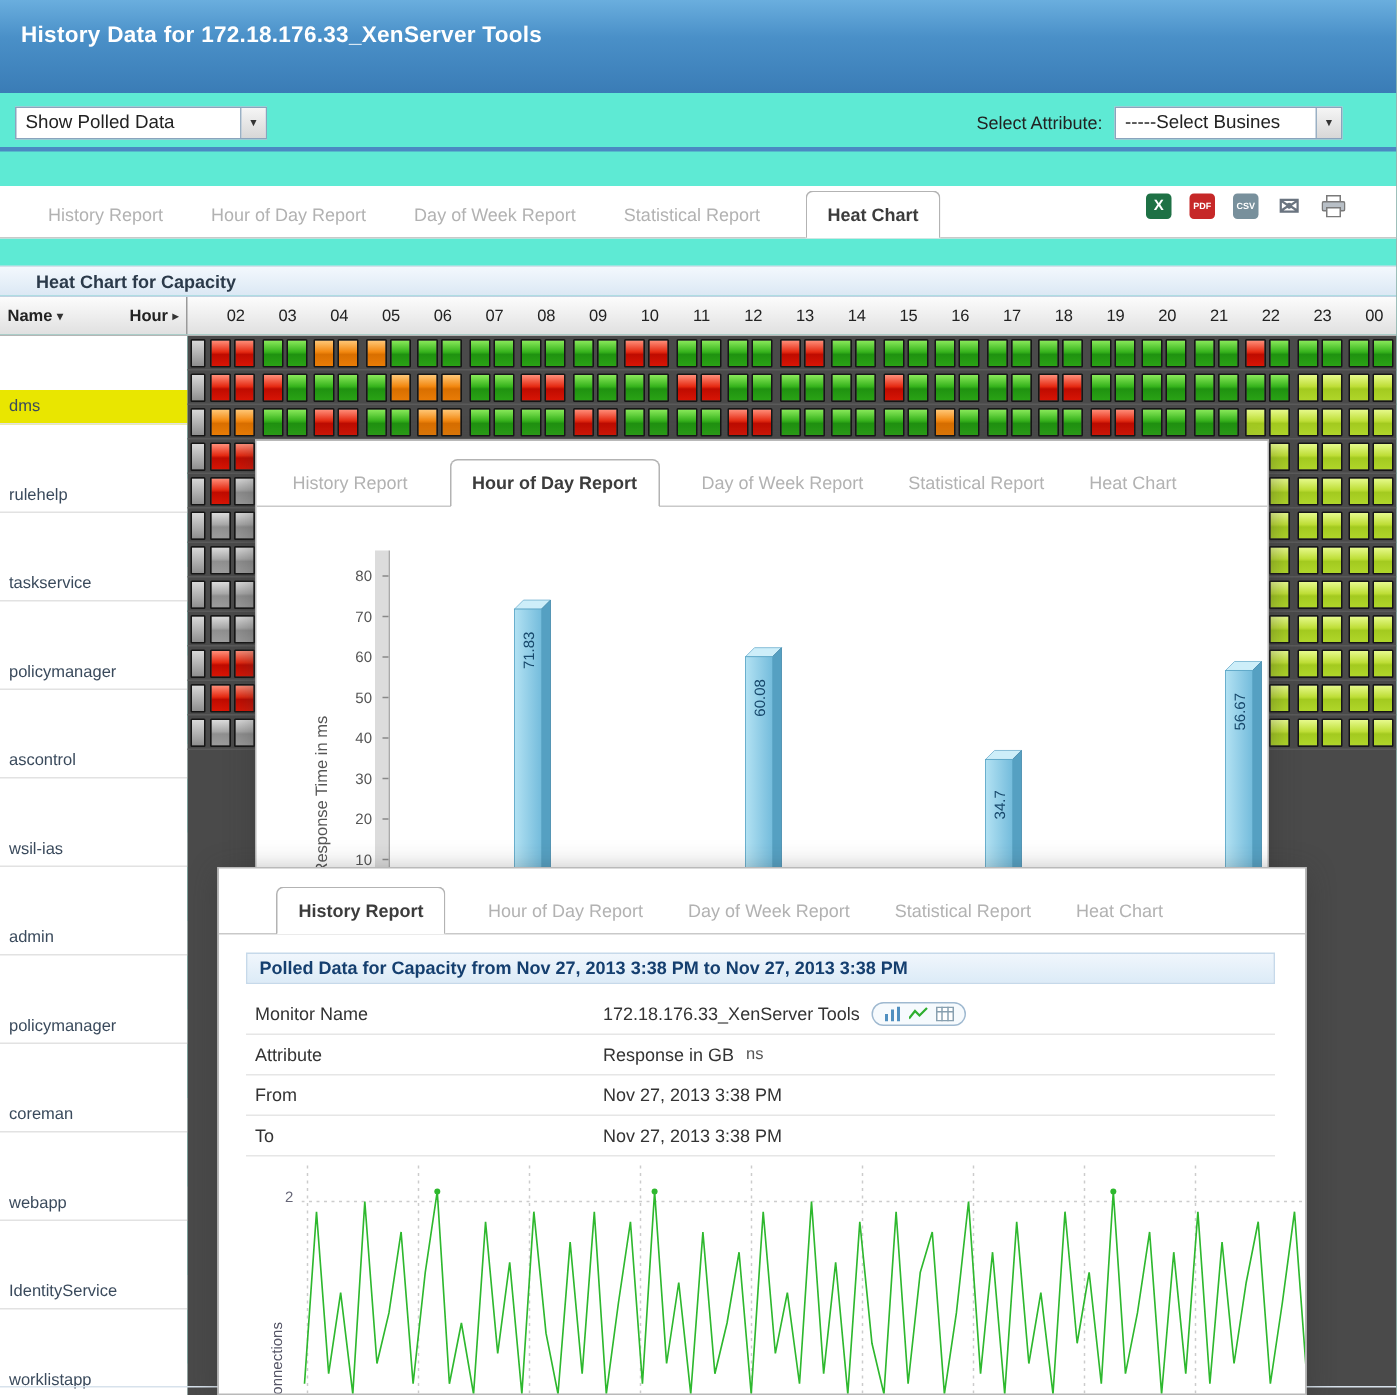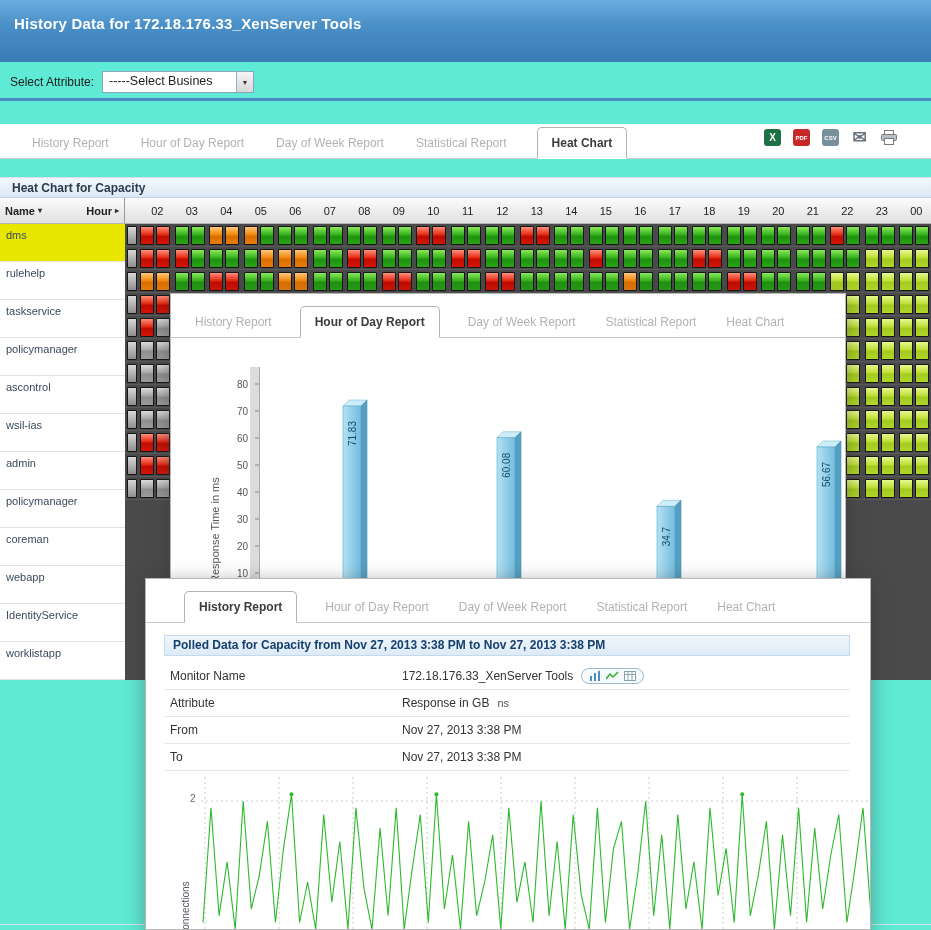--- a/index.html
+++ b/index.html
@@ -38,32 +38,32 @@
     font-weight:bold;color:#fff;cursor:pointer;flex:none;}
   .xicon.excel-export{background:#1e7145;font-size:10px;}
   .xicon.pdf-export{background:#c62828;font-size:6px;}
   .xicon.csv-export{background:#78909c;font-size:6px;}
   .xicon.email{background:none;color:#6a7480;font-size:17px;}
   .xicon.print{background:none;}
 
   
   .section-title{position:absolute;top:177px;left:0;right:0;height:21px;
     background:linear-gradient(#f3f8fd,#dbe8f4);border-top:1px solid #d5e0ea;border-bottom:1px solid #c2d2e2;
-    font-size:12px;font-weight:bold;color:#2b3a4a;line-height:20px;padding-left:12px;}
+    font-size:12px;font-weight:bold;color:#2b3a4a;line-height:20px;padding-left:24px;}
   .heat-header{position:absolute;top:198px;left:0;width:931px;height:26px;display:flex;
     background:linear-gradient(#fcfcfc,#e0e0e0);border-bottom:1px solid #b5b5b5;overflow:hidden;}
   .hname-header{width:125px;flex:none;display:flex;justify-content:space-between;align-items:center;
     padding:0 5px;font-size:11px;font-weight:bold;color:#222;border-right:1px solid #9a9a9a;}
   .sort-glyph{font-size:8px;color:#333;margin-left:3px;}
   .hdr-part{display:flex;align-items:center;}
   .hours{display:flex;flex:none;padding-left:15px;}
   .hour-cell{width:34.5px;flex:none;text-align:center;font-size:11px;font-weight:normal;color:#222;line-height:26px;}
   .heat-body{position:absolute;top:224px;left:0;width:931px;overflow:hidden;display:flex;}
   .heat-names{width:125px;flex:none;background:#fff;}
-  .hname{height:38px;line-height:22px;font-size:11px;color:#3a4a5c;padding-left:6px;border-bottom:1px solid #e2e2e2;background:#fff;cursor:pointer;}
+  .hname{height:23px;line-height:22px;font-size:11px;color:#3a4a5c;padding-left:6px;border-bottom:1px solid #e2e2e2;background:#fff;cursor:pointer;margin-top:36px;}
   .hname.hl{background:#e9e600;}
   .heat-grid{flex:1;background:#4a4a4a;}
   .hrow{height:23px;display:flex;align-items:center;padding-left:2px;border-bottom:1px solid #5a5a5a;}
   .hb{width:14px;height:19px;border:1px solid #161616;border-radius:1px;flex:none;}
   .hb.filler{width:10px;margin-right:3px;background:linear-gradient(#d8d8d8,#8e8e8e);}
   .hcellpair{width:34.5px;flex:none;display:flex;gap:2px;}
   .hb-R{background:linear-gradient(180deg,#ff8f7a 0%,#e52a12 45%,#bf0b00 55%,#d81505 100%);}
   .hb-G{background:linear-gradient(180deg,#8ae95b 0%,#36b31c 45%,#1f9210 55%,#2aa315 100%);}
   .hb-O{background:linear-gradient(180deg,#ffc878 0%,#f2870f 45%,#d96f00 55%,#e97c06 100%);}
   .hb-L{background:linear-gradient(180deg,#e7fa8d 0%,#bede37 45%,#a3ca1f 55%,#b0d62a 100%);}
@@ -106,20 +106,24 @@
 </head>
 <body>
 
 <div class="screen">
 
   <header class="titlebar">
     <h1>History Data for 172.18.176.33_XenServer Tools</h1>
   </header>
 
   <div class="toolbar">
+    <div class="select sel-show">
+      <span class="sel-text">Show Polled Data</span>
+      <span class="sel-btn">▼</span>
+    </div>
     <div class="toolbar-right">
       <span class="sel-label">Select Attribute:</span>
       <div class="select sel-biz">
         <span class="sel-text">-----Select Busines</span>
         <span class="sel-btn">▼</span>
       </div>
     </div>
   </div>
   <div class="blue-rule"></div>
 

